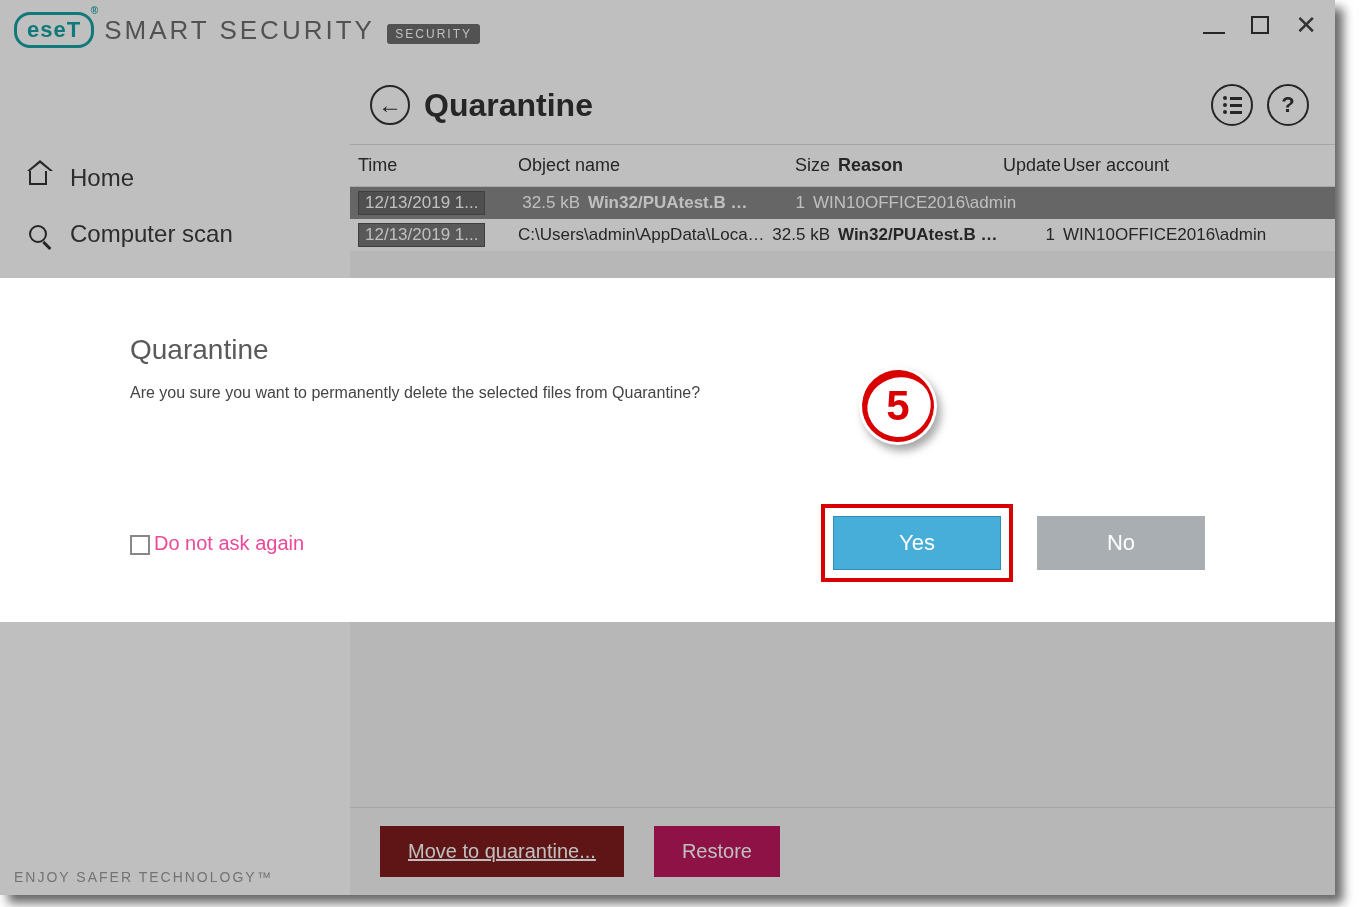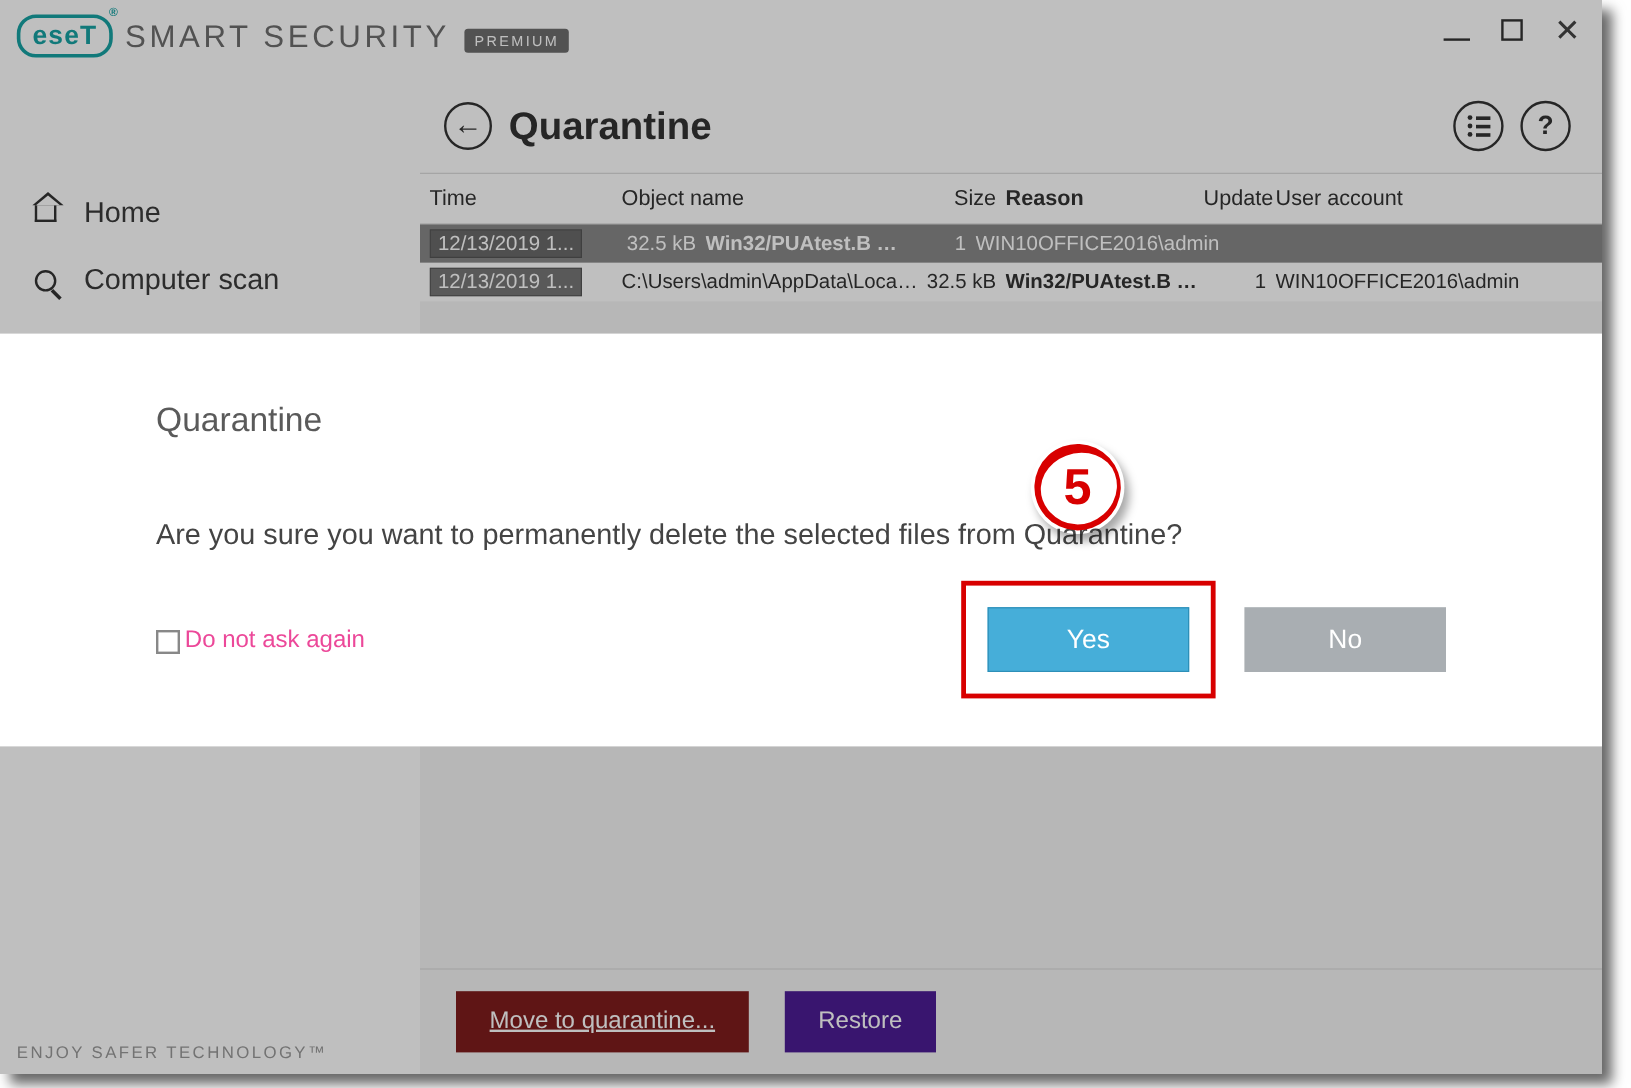--- a/index.html
+++ b/index.html
@@ -60,31 +60,31 @@
   .trow.sel{background:#888;color:#fff;}
   .trow .c-time span{display:inline-block;border:1px solid #555;background:#6a6a6a;color:#fff;padding:1px 6px;}
   .trow.alt .c-time span{background:#777;}
   .trow.alt{background:#fff;color:#333;}
   .trow .cell{white-space:nowrap;overflow:hidden;text-overflow:ellipsis;}
 
   
   .bottom-bar{position:absolute;left:0;right:0;bottom:0;padding:18px 30px;border-top:1px solid #ddd;display:flex;gap:30px;}
   .btn{padding:14px 28px;font-size:20px;color:#fff;cursor:pointer;user-select:none;}
   .btn-blue{background:#7f1d1d;text-decoration:underline;}
-  .btn-grey{background:#4c1d95;}
+  .btn-grey{background:#be185d;}
 
   
   .dialog{position:absolute;left:0;right:0;top:278px;height:344px;background:#fff;z-index:10;display:flex;flex-direction:column;padding:56px 130px 40px 130px;}
   .dlg-title{font-size:28px;color:#5a5a5a;margin-bottom:18px;}
-  .dlg-msg{font-size:24px;color:#444;margin-top:48px;}
+  .dlg-msg{font-size:16px;color:#444;}
   .dlg-bottom{margin-top:auto;display:flex;align-items:center;}
   .chk{display:flex;align-items:flex-end;gap:4px;font-size:20px;color:#ec4899;cursor:pointer;}
   .chk .box{width:20px;height:20px;border:2px solid #888;}
   .dlg-btns{margin-left:auto;display:flex;gap:24px;align-items:center;}
-  .yes-wrap{position:relative;padding:18px;border:4px solid #d80000;}
+  .yes-wrap{position:relative;padding:8px;border:4px solid #d80000;}
   .dlg-btn{width:168px;height:54px;display:flex;align-items:center;justify-content:center;font-size:22px;color:#fff;cursor:pointer;}
   .dlg-yes{background:#46aed9;border:1px solid #2d8fb8;}
   .dlg-no{background:#a9aeb2;}
   .callout{position:absolute;left:862px;top:370px;z-index:11;width:72px;height:72px;pointer-events:none;}
   .callout .ring{position:absolute;inset:0;border:5px solid #d80000;border-radius:50%;border-top-width:8px;border-right-width:3px;transform:rotate(-20deg);}
   .callout .num{position:absolute;inset:0;display:flex;align-items:center;justify-content:center;color:#d80000;font-size:42px;font-weight:800;}
   .callout .shadow{position:absolute;inset:-3px;border-radius:50%;box-shadow:4px 6px 8px rgba(0,0,0,.35);z-index:-1;}
 </style>
 </head>
 <body>
@@ -94,21 +94,21 @@
   <div class="scrim"></div>
 
   <div class="titlebar">
     <div class="logo-block">
       <span class="logo-pill">
         <span>eseT</span>
           <span class="reg">®</span>
       </span>
       <span>
         <span class="title-line1">SMART SECURITY</span>
-        <span class="title-badge">PREMIUM</span>
+        <span class="title-badge">SECURITY</span>
       </span>
     </div>
     <div class="winbtns">
       <span><span class="win-min"></span></span>
       <span><span class="win-square"></span></span>
       <span>✕</span>
     </div>
   </div>
 
   <div class="body">

